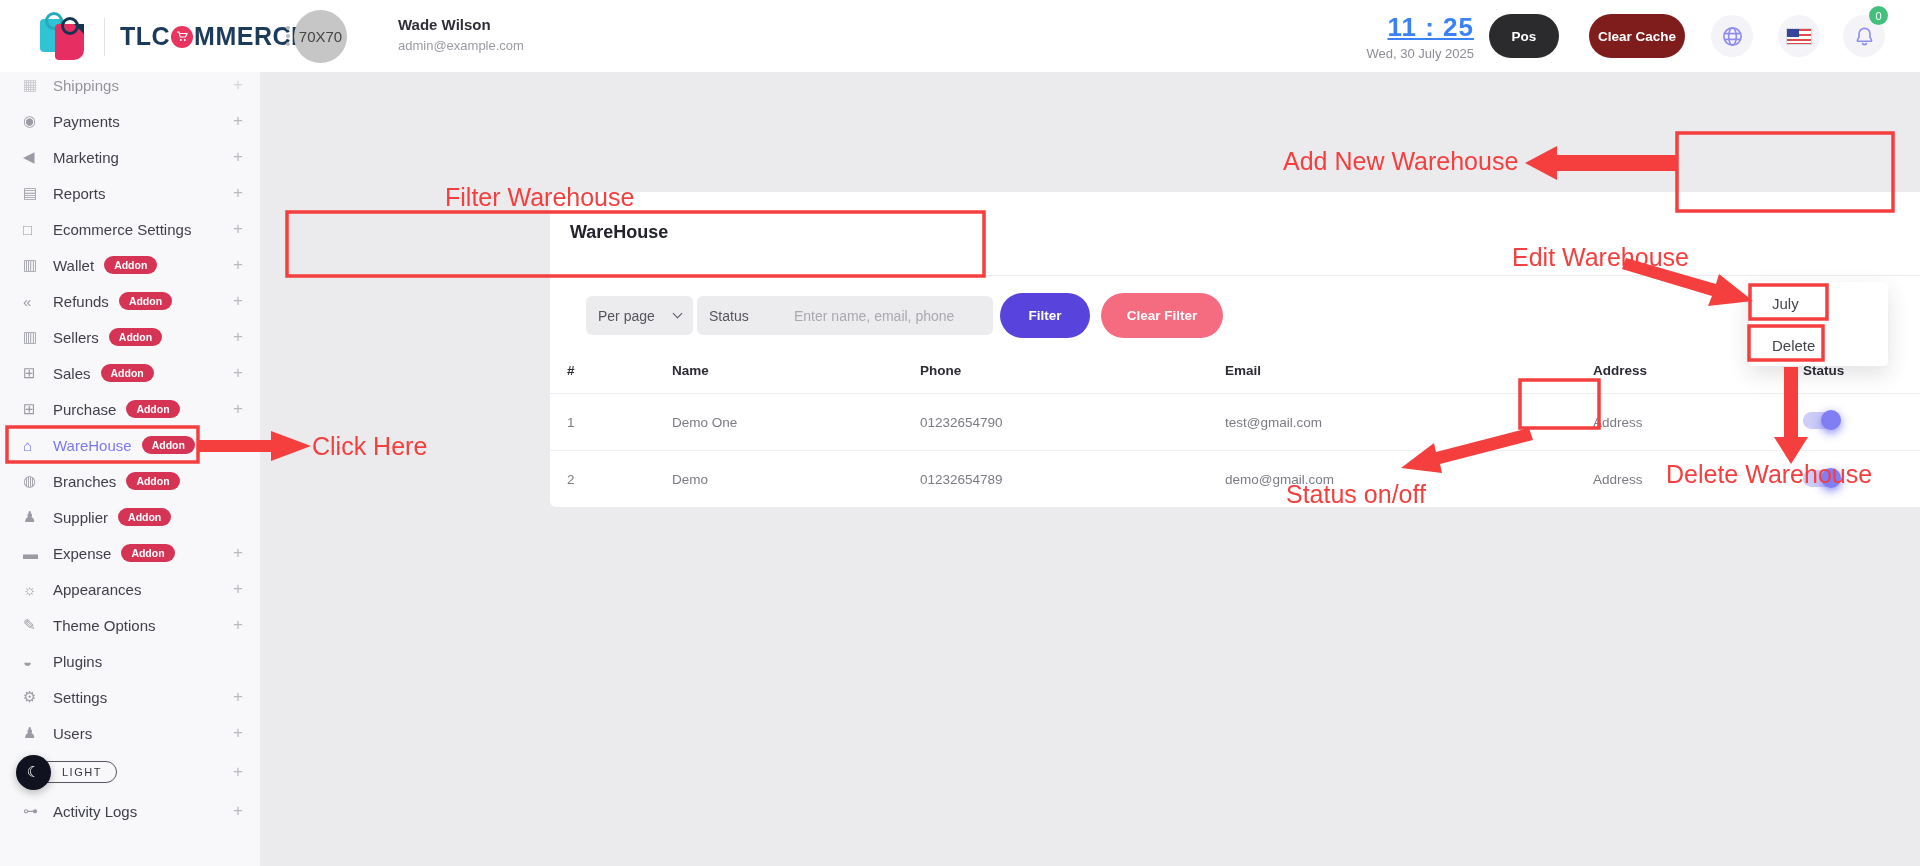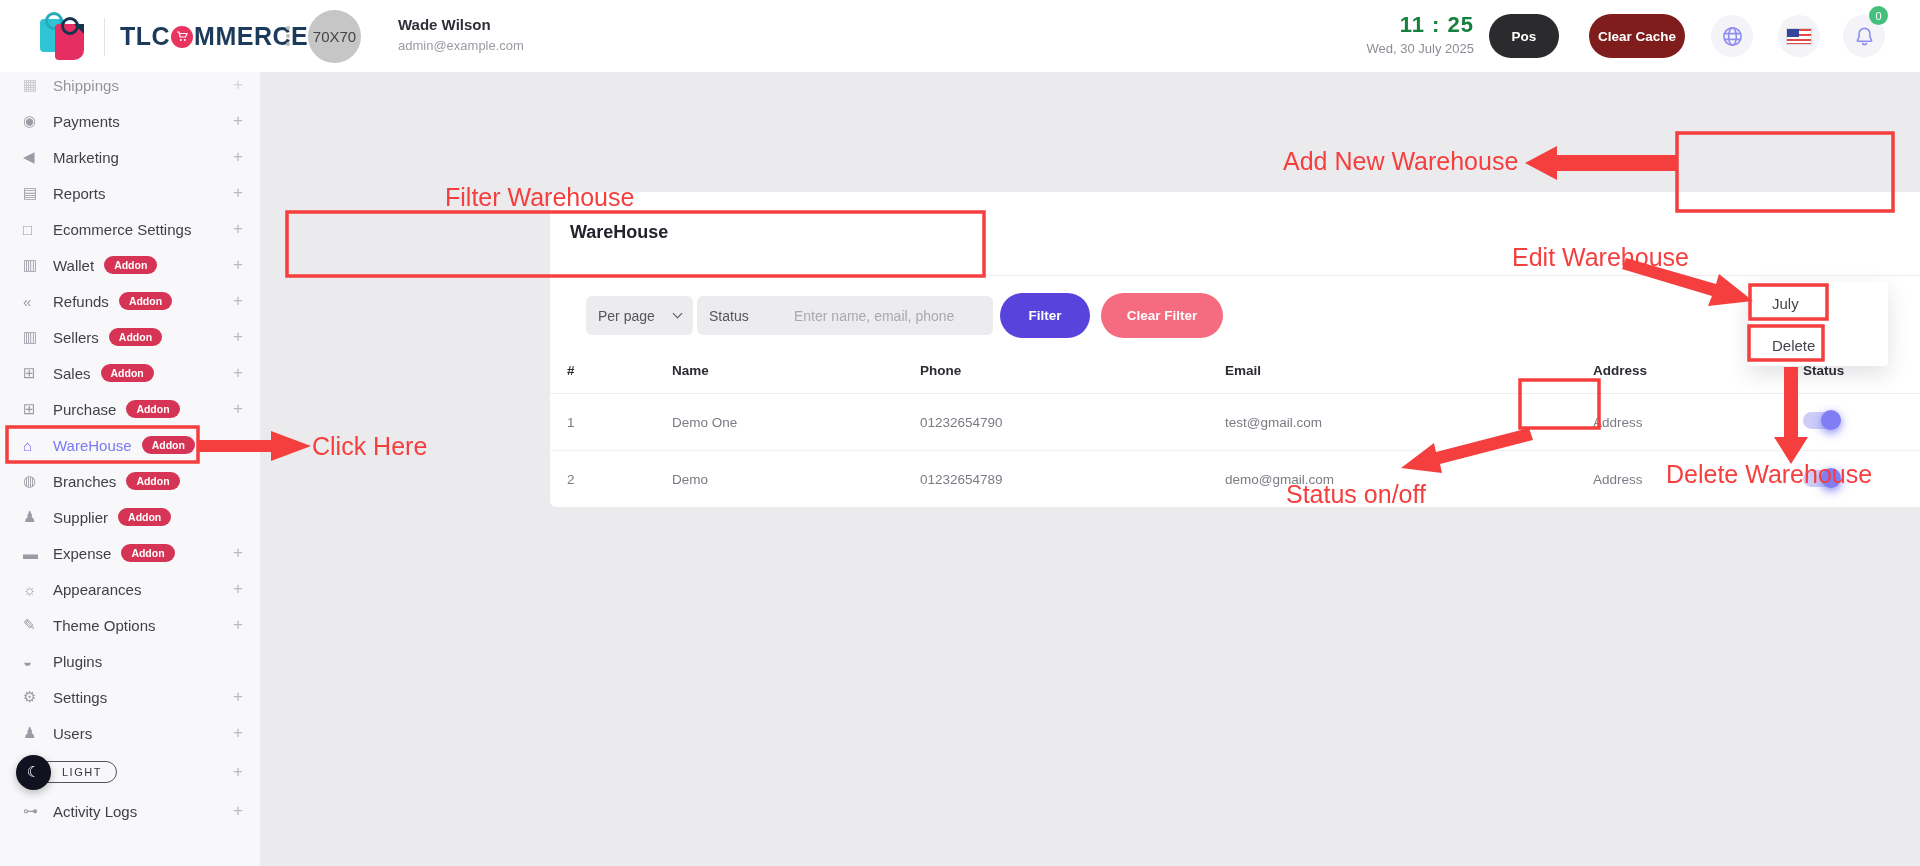--- a/index.html
+++ b/index.html
@@ -13,25 +13,25 @@
   .bag-teal { position:absolute; left:0; top:8px; width:25px; height:33px; background:#2fc3d6; border-radius:4px; }
   .bag-teal:before { content:""; position:absolute; left:5px; top:-7px; width:12px; height:12px; border:3px solid #28aabb; border-radius:50%; }
   .bag-pink { position:absolute; left:15px; top:13px; width:29px; height:36px; background:#e62e63; border-radius:4px 4px 10px 4px; }
   .bag-pink:before { content:""; position:absolute; left:6px; top:-7px; width:12px; height:12px; border:3px solid #17344f; border-radius:50%; }
   .bag-pink:after { content:""; position:absolute; right:0; top:0; border-left:10px solid transparent; border-top:10px solid #17344f; }
   .logo-divider { position:absolute; left:104px; top:18px; width:1px; height:38px; background:#e3e3e8; }
   .logo-text { position:absolute; left:120px; top:22px; font-size:25px; font-weight:800; letter-spacing:.5px; color:#1c3b5a; display:flex; align-items:center; }
   .logo-o { display:inline-flex; align-items:center; justify-content:center; width:22px; height:22px; margin:0 1px; background:#e8345f; border-radius:50%; }
   .hdr-kebab { position:absolute; left:286px; top:26px; width:4px; }
   .hdr-kebab i, .kebab i { display:block; width:4px; height:4px; border-radius:50%; background:#b9b9c1; margin-bottom:4px; }
-  .avatar { position:absolute; left:308px; top:10px; width:53px; height:53px; border-radius:50%; background:#c6c6c6; color:#454545; font-size:15px; display:flex; align-items:center; justify-content:center; }
+  .avatar { position:absolute; left:294px; top:10px; width:53px; height:53px; border-radius:50%; background:#c6c6c6; color:#454545; font-size:15px; display:flex; align-items:center; justify-content:center; }
   .user-name { position:absolute; left:398px; top:16px; font-size:15px; font-weight:700; color:#2e2e38; }
   .user-email { position:absolute; left:398px; top:38px; font-size:13px; color:#9a9aa3; }
   .clock { position:absolute; left:1294px; top:12px; width:180px; text-align:right; }
-  .clock-time { font-size:22px; font-weight:700; color:#15803d; letter-spacing:1px; }
+  .clock-time { font-size:26px; font-weight:700; color:#3b82f6; letter-spacing:1px;text-decoration:underline; }
   .clock-date { font-size:13px; color:#8d8d96; margin-top:3px; }
   .pill-btn { position:absolute; top:14px; height:44px; border:none; border-radius:22px; color:#fff; font-weight:700; font-size:13.5px; font-family:Liberation Sans, sans-serif; cursor:pointer; }
   .pos-btn { left:1489px; width:70px; background:#2b2b2e; }
   .cache-btn { left:1589px; width:96px; background:#7f1d1d; }
   .icon-circle { position:absolute; top:15px; width:42px; height:42px; border-radius:50%; background:#f4f4f8; display:flex; align-items:center; justify-content:center; }
   .flag { width:26px; height:17px; border:1px solid #d8d8dd; background:repeating-linear-gradient(#e04a4a 0 2.4px,#fff 2.4px 4.8px); position:relative; }
   .flag:before { content:""; position:absolute; left:0; top:0; width:12px; height:8px; background:#35459c; }
   .badge { position:absolute; left:1869px; top:6px; width:19px; height:19px; border-radius:50%; background:#45c07c; color:#fff; font-size:11px; display:flex; align-items:center; justify-content:center; z-index:6; }
 
   

